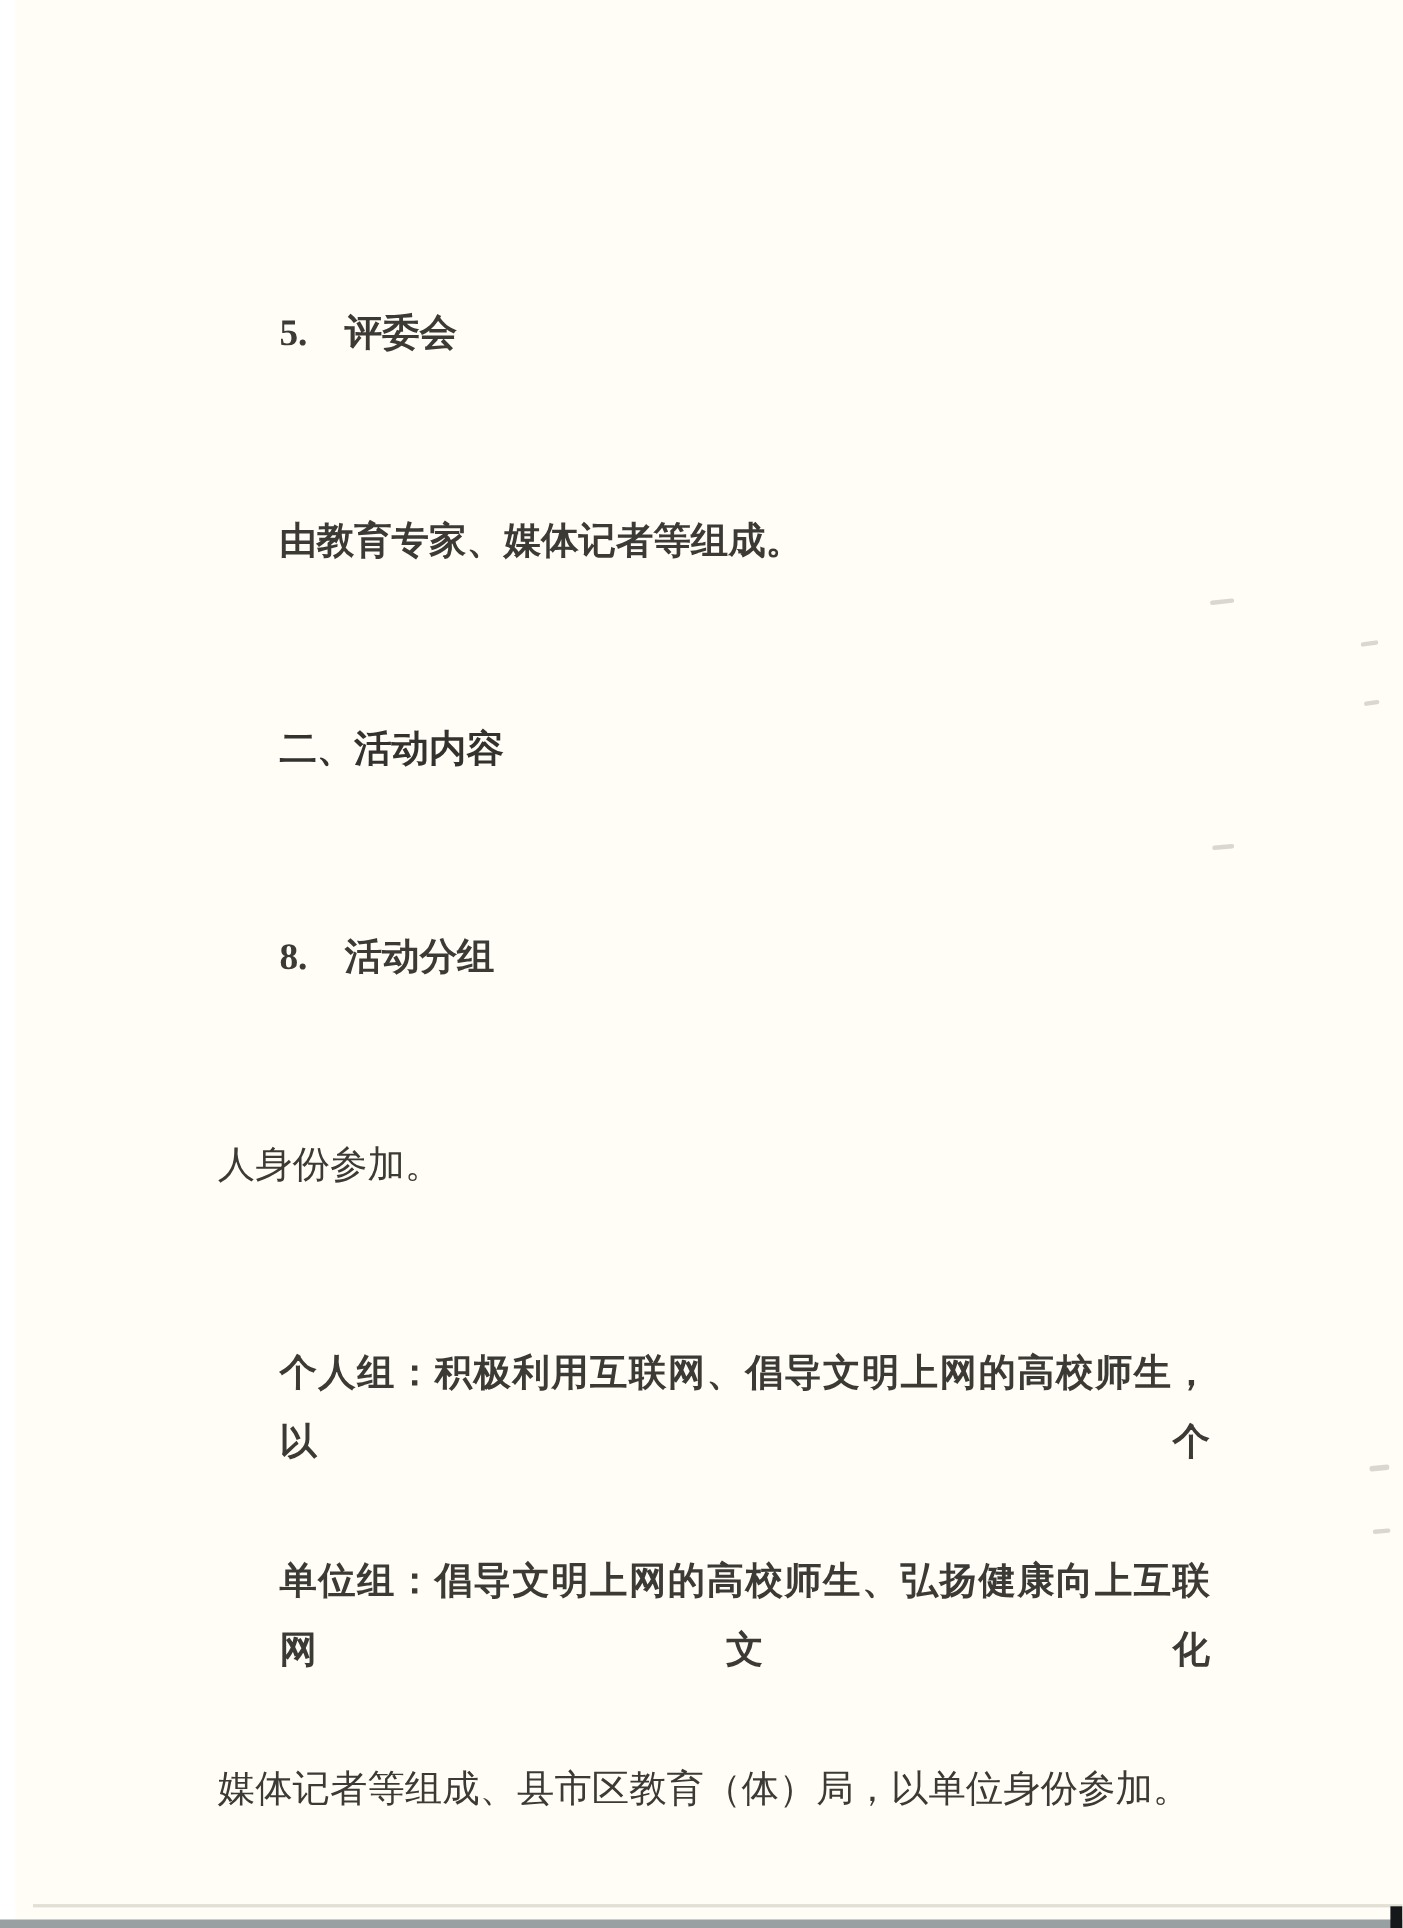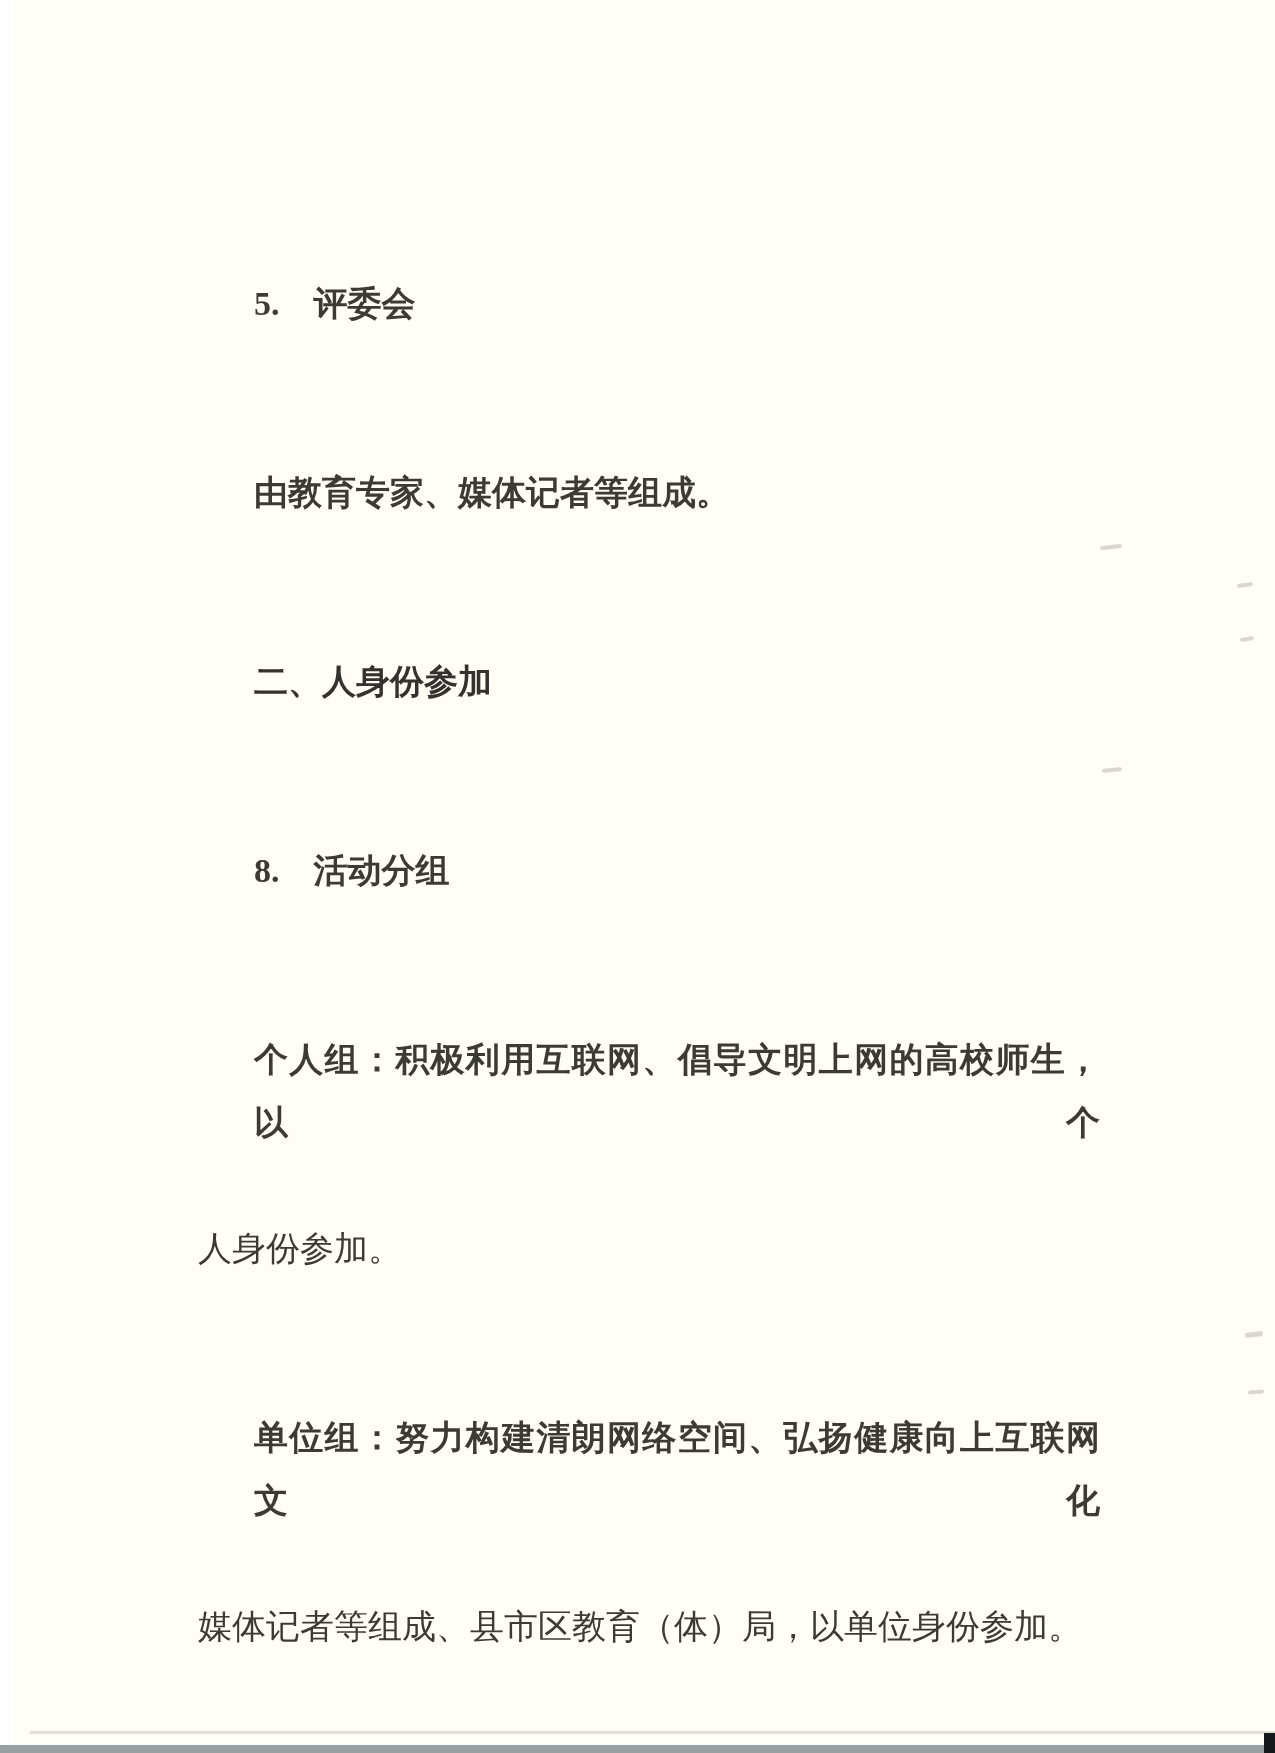--- a/index.html
+++ b/index.html
@@ -52,25 +52,25 @@
   .m6{left:1248px;top:1390px;width:16px;height:4px;transform:rotate(-5deg);}
 </style>
 </head>
 <body>
 
 <div class="page-edge-left"></div>
 
 <div class="text-block">
   <div class="line indent">5.　评委会</div>
   <div class="line indent">由教育专家、媒体记者等组成。</div>
-  <div class="line indent heading">二、人身份参加</div>
+  <div class="line indent heading">二、活动内容</div>
   <div class="line indent">8.　活动分组</div>
+  <div class="line">人身份参加。</div>
   <div class="line indent justify">个人组：积极利用互联网、倡导文明上网的高校师生，以个</div>
-  <div class="line">人身份参加。</div>
-  <div class="line indent justify">单位组：努力构建清朗网络空间、弘扬健康向上互联网文化</div>
+  <div class="line indent justify">单位组：倡导文明上网的高校师生、弘扬健康向上互联网文化</div>
   <div class="line">媒体记者等组成、县市区教育（体）局，以单位身份参加。</div>
   
   
   
   
   
   
   
   
   

